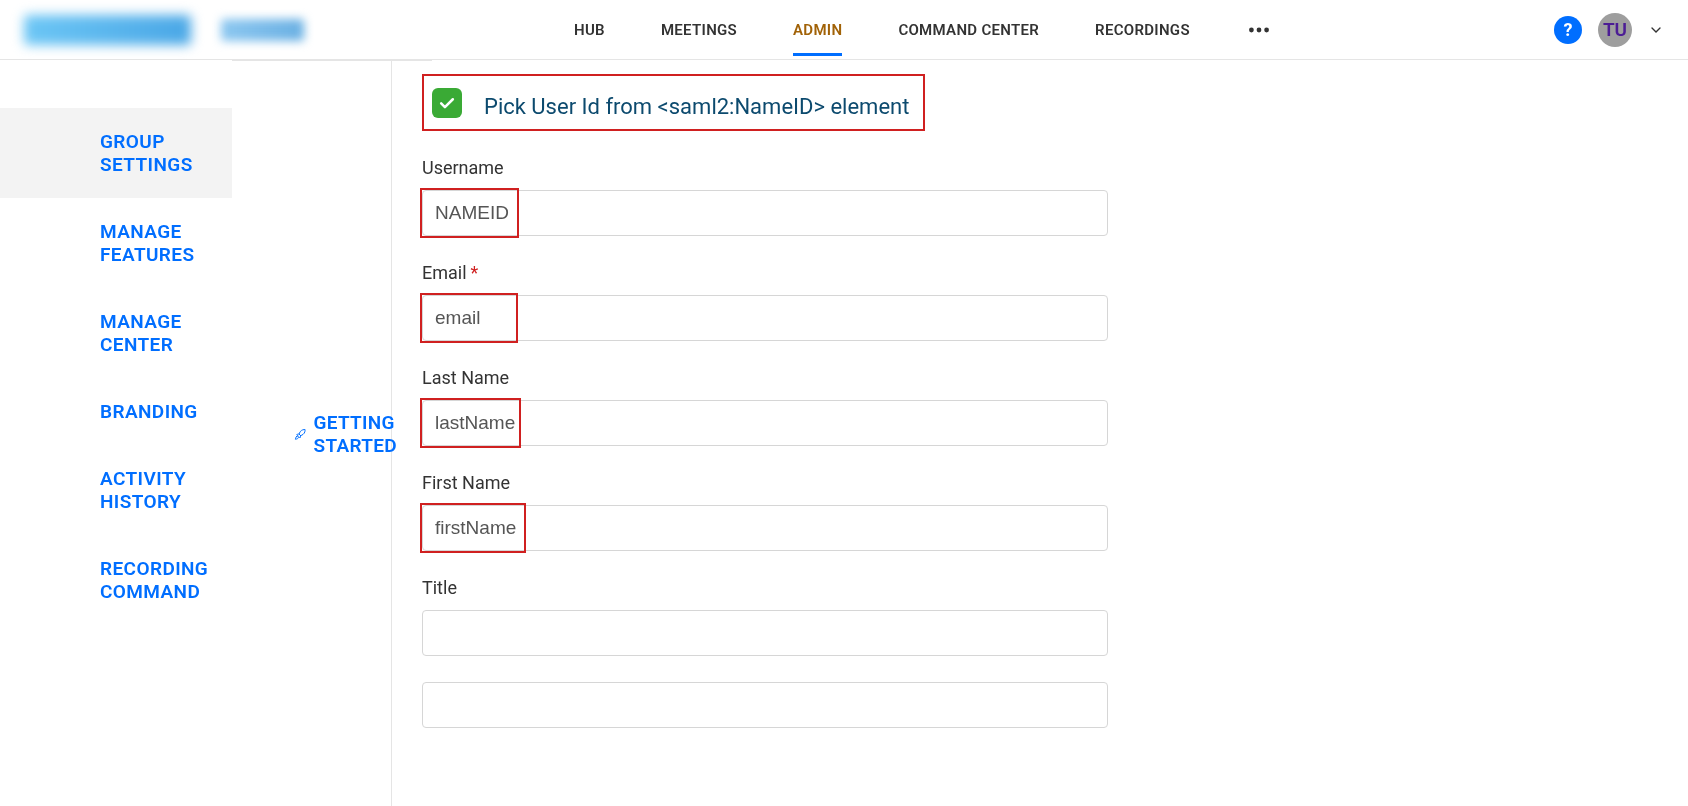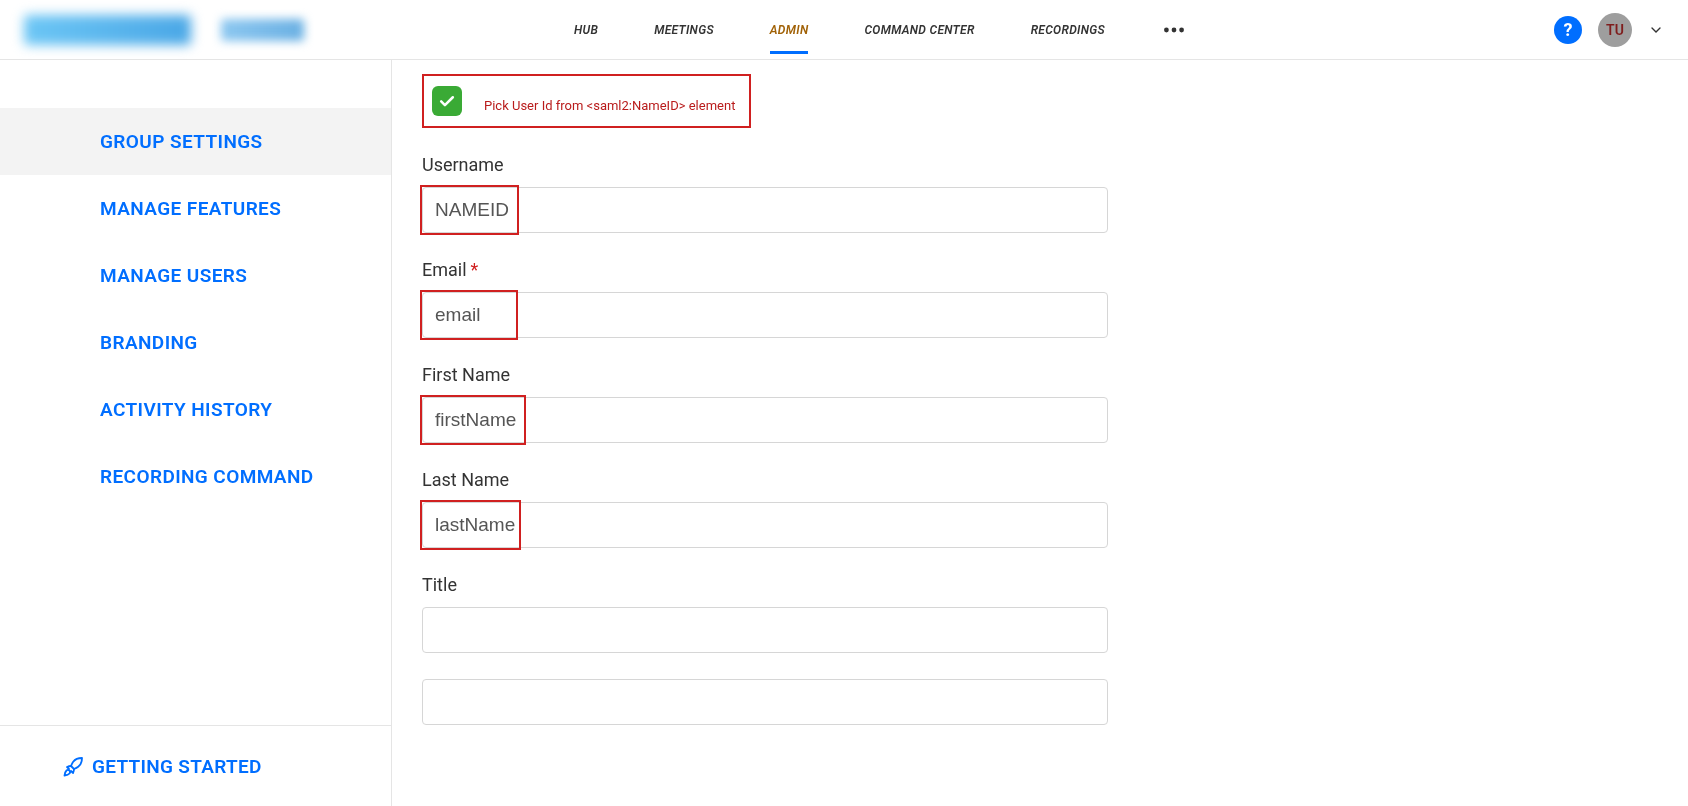--- a/index.html
+++ b/index.html
@@ -4,44 +4,44 @@
   <style>
     * { box-sizing: border-box; margin: 0; padding: 0; }
     body { font-family: -apple-system, BlinkMacSystemFont, "Segoe UI", Roboto, Arial, sans-serif; background: #fff; color: #333; width: 1688px; }
 
     
     .topbar { display: flex; align-items: center; height: 60px; border-bottom: 1px solid #e5e5e5; padding: 0 24px; }
     .brand { width: 280px; display: flex; align-items: center; gap: 30px; }
     .brand-logo { width: 170px; height: 30px; filter: blur(6px); background: linear-gradient(90deg,#6cc6f5,#4aa7e6); border-radius:4px;}
     .brand-sub { width: 85px; height: 22px; filter: blur(5px); background: linear-gradient(90deg,#8cc7f0,#6ab0e3); border-radius:3px;}
     .nav { display: flex; gap: 56px; margin-left: 270px; }
-    .nav-item { font-size: 12px; font-weight: 600; letter-spacing: .3px; color: #333; padding: 18px 0 17px; cursor: pointer; font-style: italic; }
+    .nav-item { font-size: 15px; font-weight: 600; letter-spacing: .3px; color: #333; padding: 18px 0 17px; cursor: pointer; }
     .nav-item.active { color: #a16207; border-bottom: 3px solid #006eff; padding-bottom: 14px; }
     .nav-more { display:flex; align-items:center; cursor:pointer; }
     .nav-more svg { display:block;}
 
     .top-right { margin-left: auto; display:flex; align-items:center; gap: 16px;}
     .help { width: 28px; height:28px; border-radius: 50%; background:#006eff; display:flex; align-items:center; justify-content:center; color:#fff; font-weight:700; font-size:18px; cursor:pointer;}
-    .avatar { width: 34px; height:34px; border-radius:50%; background:#9e9e9e; color:#7f1d1d; display:flex; align-items:center; justify-content:center; font-size:14px; font-weight:600; cursor:pointer;}
+    .avatar { width: 34px; height:34px; border-radius:50%; background:#9e9e9e; color:#4c1d95; display:flex; align-items:center; justify-content:center; font-size:19px; font-weight:600; cursor:pointer;}
     .chevron { cursor:pointer; }
 
     
     .layout { display:flex; min-height: 746px; }
-    .sidebar { width: 392px; display:flex; flex-direction:column; border-right: 1px solid #e5e5e5; }
+    .sidebar { width: 392px; display:flex; flex-direction:row; border-right: 1px solid #e5e5e5; }
     .side-nav { padding-top: 48px; flex:1;}
     .side-item { padding: 22px 24px 22px 100px; font-size: 19px; font-weight:600; letter-spacing:.4px; color:#006eff; cursor:pointer;}
     .side-item.active { background: #f3f3f3; }
     .side-bottom { border-top: 1px solid #e5e5e5; padding: 28px 24px 28px 62px; display:flex; align-items:center; gap: 6px; color:#006eff; font-size:19px; font-weight:600; letter-spacing:.3px; cursor:pointer;}
     .rocket { color:#006eff; }
 
     
     .main { flex:1; padding: 14px 30px; }
     .checkbox-row { display:inline-flex; align-items:center; gap: 22px; padding: 10px 14px 10px 8px; border: 2px solid #d02020; }
     .check { width: 30px; height:30px; border-radius:6px; background:#3aaa35; display:flex; align-items:center; justify-content:center; cursor:pointer;}
-    .checkbox-label { font-size: 13px; color:#b91c1c;margin-top:8px; }
+    .checkbox-label { font-size: 22px; color:#0c4a6e;margin-top:8px; }
 
     .form-group { margin-top: 26px; }
     .form-label { font-size: 18px; color:#333; display:block; margin-bottom: 12px; }
     .req { color:#d02020; margin-left:4px;}
     .input-row { position:relative; width: 686px;}
     .input { width: 100%; height: 46px; border:1px solid #d6d6d6; border-radius:4px; font-size:19px; color:#555; padding: 0 12px; background:#fff;}
     .overlay-box { position:absolute; top:-2px; left:-2px; bottom:-2px; width: 98px; border:2px solid #d02020; pointer-events:none;}
     .overlay-box.w2{width:99px;}
     .overlay-box.w3{width:106px;}
     .overlay-box.w4{width:101px;}
@@ -75,21 +75,21 @@
         <path d="M6 9l6 6 6-6" stroke="#333" stroke-width="2" fill="none" stroke-linecap="round"></path>
       </svg>
   </div>
 </div>
 
 <div class="layout">
   <div class="sidebar">
     <div class="side-nav">
       <div class="side-item active">GROUP SETTINGS</div>
       <div class="side-item">MANAGE FEATURES</div>
-      <div class="side-item">MANAGE USERS</div>
+      <div class="side-item">MANAGE CENTER</div>
       <div class="side-item">BRANDING</div>
       <div class="side-item">ACTIVITY HISTORY</div>
       <div class="side-item">RECORDING COMMAND</div>
     </div>
     <div class="side-bottom">
       <svg class="rocket" width="24" height="24" viewBox="0 0 24 24" fill="none" stroke="#006eff" stroke-width="1.8" stroke-linecap="round" stroke-linejoin="round">
           <path d="M4.5 16.5c-1.5 1.3-2 5-2 5s3.7-.5 5-2c.7-.8.7-2.1-.1-2.9-.8-.8-2.1-.8-2.9-.1z"></path>
           <path d="M12 15l-3-3c.6-1.5 1.3-3 2.2-4.2C14 4 18 4 20 4c0 2 0 6-3.8 8.8C15 13.7 13.5 14.4 12 15z"></path>
           <path d="M9 12c-2 0-4 1-4 1l2 2"></path>
           <path d="M12 15c0 2-1 4-1 4l-2-2"></path>
@@ -119,32 +119,32 @@
 
     <div class="form-group">
       <label class="form-label"><span>Email</span><span class="req">*</span></label>
       <div class="input-row">
         <input class="input" value="email" style="">
         <div class="overlay-box"></div>
       </div>
     </div>
 
     <div class="form-group">
+      <label class="form-label">Last Name</label>
+      <div class="input-row">
+        <input class="input" value="lastName" style="">
+        <div class="overlay-box w4"></div>
+      </div>
+    </div>
+
+    <div class="form-group">
       <label class="form-label">First Name</label>
       <div class="input-row">
         <input class="input" value="firstName" style="">
         <div class="overlay-box w3"></div>
-      </div>
-    </div>
-
-    <div class="form-group">
-      <label class="form-label">Last Name</label>
-      <div class="input-row">
-        <input class="input" value="lastName" style="">
-        <div class="overlay-box w4"></div>
       </div>
     </div>
 
     <div class="form-group">
       <label class="form-label">Title</label>
       <div class="input-row">
         <input class="input" value="" style="">
       </div>
     </div>
 

